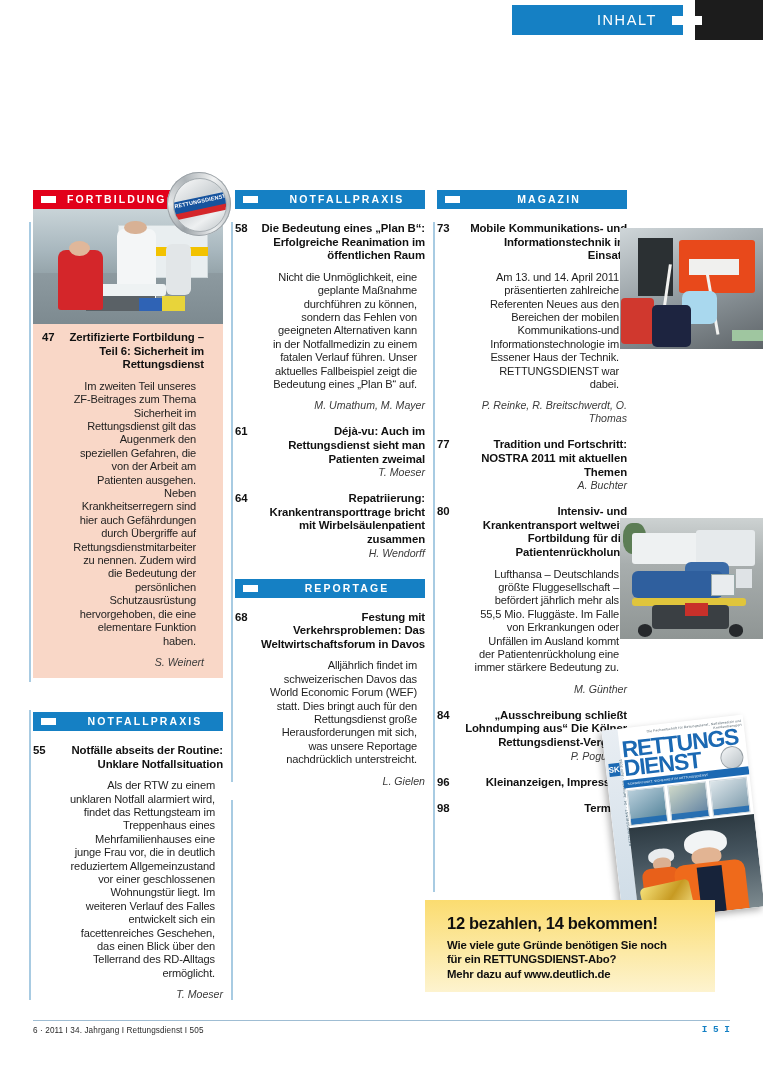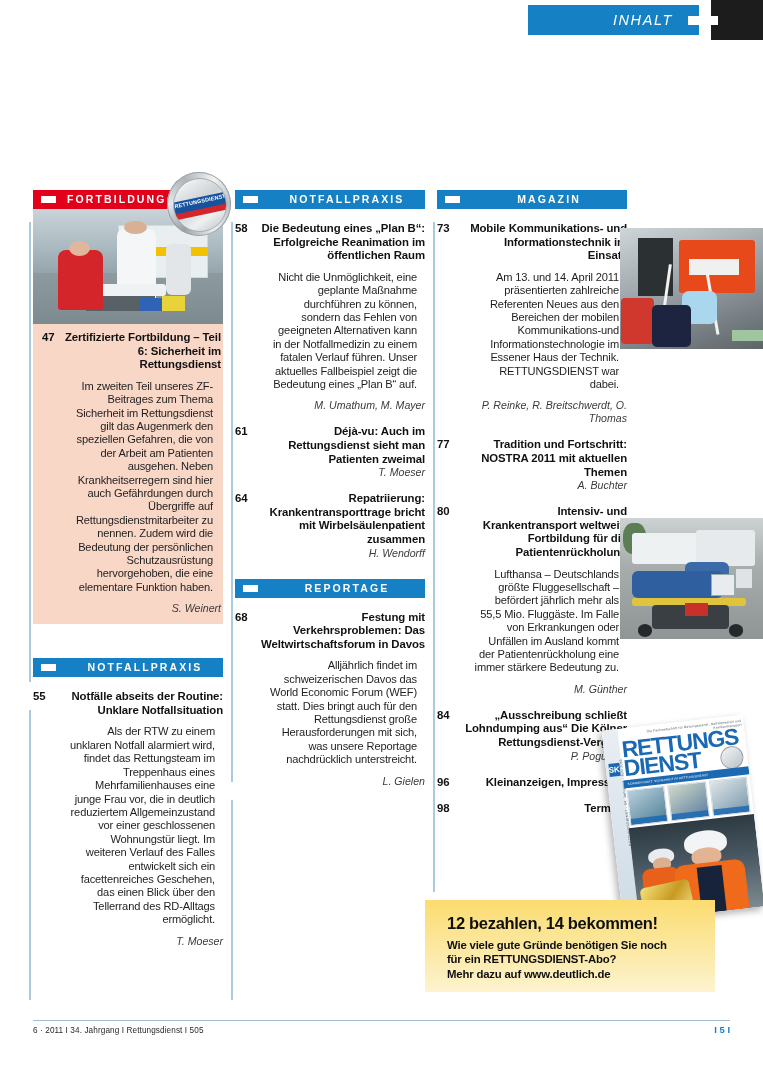--- a/index.html
+++ b/index.html
@@ -4,21 +4,21 @@
 <style>
   html,body{margin:0;padding:0;background:#ffffff;}
   body{
     width:763px;height:1079px;position:relative;overflow:hidden;
     font-family:"Liberation Sans", sans-serif;
     color:#1a1a1a;
     -webkit-font-smoothing:antialiased;
   }
 
   
-  .top-header{position:absolute;left:16px;top:0;width:612px;height:40px;font-style:italic;}
+  .top-header{position:absolute;left:0;top:0;width:612px;height:40px;}
   .hdr-blue{position:absolute;left:512px;top:5px;width:172px;height:30px;background:#1580c4;}
   .hdr-black{position:absolute;left:695px;top:0px;width:68px;height:40px;background:#1c1c1c;}
   .hdr-title{position:absolute;left:512px;top:5px;width:145px;height:30px;line-height:30px;
     text-align:right;color:#ffffff;font-size:14.5px;letter-spacing:1.6px;font-weight:400;}
   .hdr-cross{position:absolute;left:672px;top:5px;width:30px;height:30px;}
   .hdr-cross::before{content:"";position:absolute;left:0;top:11px;width:30px;height:9px;background:#fff;}
   .hdr-cross::after{content:"";position:absolute;left:10.5px;top:0;width:9px;height:30px;background:#fff;}
   .hdr-cross-gap2{position:absolute;left:684px;top:5px;width:11px;height:30px;background:#fff;z-index:2;}
 
   
@@ -42,21 +42,21 @@
   .entry .pg{position:absolute;left:0;top:0;font-weight:700;font-size:11.4px;color:#111;}
   .entry .ti{font-weight:700;font-size:11.4px;line-height:13.6px;color:#111;
     margin:0;letter-spacing:-0.1px;}
   .entry .bd{font-size:11.1px;line-height:13.4px;color:#1e1e1e;margin:8px;letter-spacing:-0.15px;}
   .entry .au{font-size:10.6px;line-height:13px;font-style:italic;color:#3b3b3b;margin:0;}
   .entry.tight{margin-top:13px;}
 
   
   .feature{background:#f9d7c7;width:190px;padding-bottom:7px;}
   .feature .photo{width:190px;height:115px;position:relative;overflow:hidden;background:#b9c6cc;}
-  .feature .ftext{padding:7px 2px 2px 9px;}
+  .feature .ftext{padding:7px 19px 2px 9px;}
   .feature .entry{padding-left:21px;margin-top:0;}
 
   
   .ph-sky{position:absolute;left:0;top:0;width:100%;height:58%;
      background:linear-gradient(180deg,#c9d4d8 0%,#a9b8bf 60%,#93a2a8 100%);}
   .ph-ground{position:absolute;left:0;bottom:0;width:100%;height:44%;
      background:linear-gradient(180deg,#8d9aa0 0%,#7d8a90 100%);}
   .ph-amb{position:absolute;right:8%;top:14%;width:46%;height:44%;background:#e9eef0;
      border:1px solid #cfd8db;}
   .ph-amb-band{position:absolute;right:8%;top:33%;width:46%;height:8%;background:#f2c200;}
@@ -156,21 +156,21 @@
   
   .adbox{position:absolute;left:425px;top:900px;width:290px;height:92px;
      background:linear-gradient(180deg,#fbdc70 0%,#fce9a4 55%,#fdf3cf 100%);}
   .ad-h{position:absolute;left:22px;top:14px;font-size:16.5px;font-weight:700;color:#0f0f0f;letter-spacing:-.3px;}
   .ad-b{position:absolute;left:22px;top:38px;font-size:11.4px;font-weight:700;line-height:14.3px;color:#0f0f0f;letter-spacing:-.2px;}
 
   
   .footer-rule{position:absolute;left:33px;top:1020px;width:697px;height:1px;background:#9fbdd3;}
   .footer-l{position:absolute;left:33px;top:1026px;font-size:8.2px;color:#2a2a2a;letter-spacing:.1px;}
   .footer-r{position:absolute;left:680px;top:1024px;width:50px;text-align:right;font-size:9.4px;
-     font-weight:700;color:#1580c4;}
+     font-weight:700;color:#1580c4;font-family:Liberation Mono, monospace;}
 </style>
 </head>
 <body>
 
 <div class="top-header">
   <div class="hdr-black"></div>
   <div class="hdr-blue"></div>
   <div class="hdr-title">INHALT</div>
   <div class="hdr-cross"></div>
   <div class="hdr-cross-gap2"></div>

